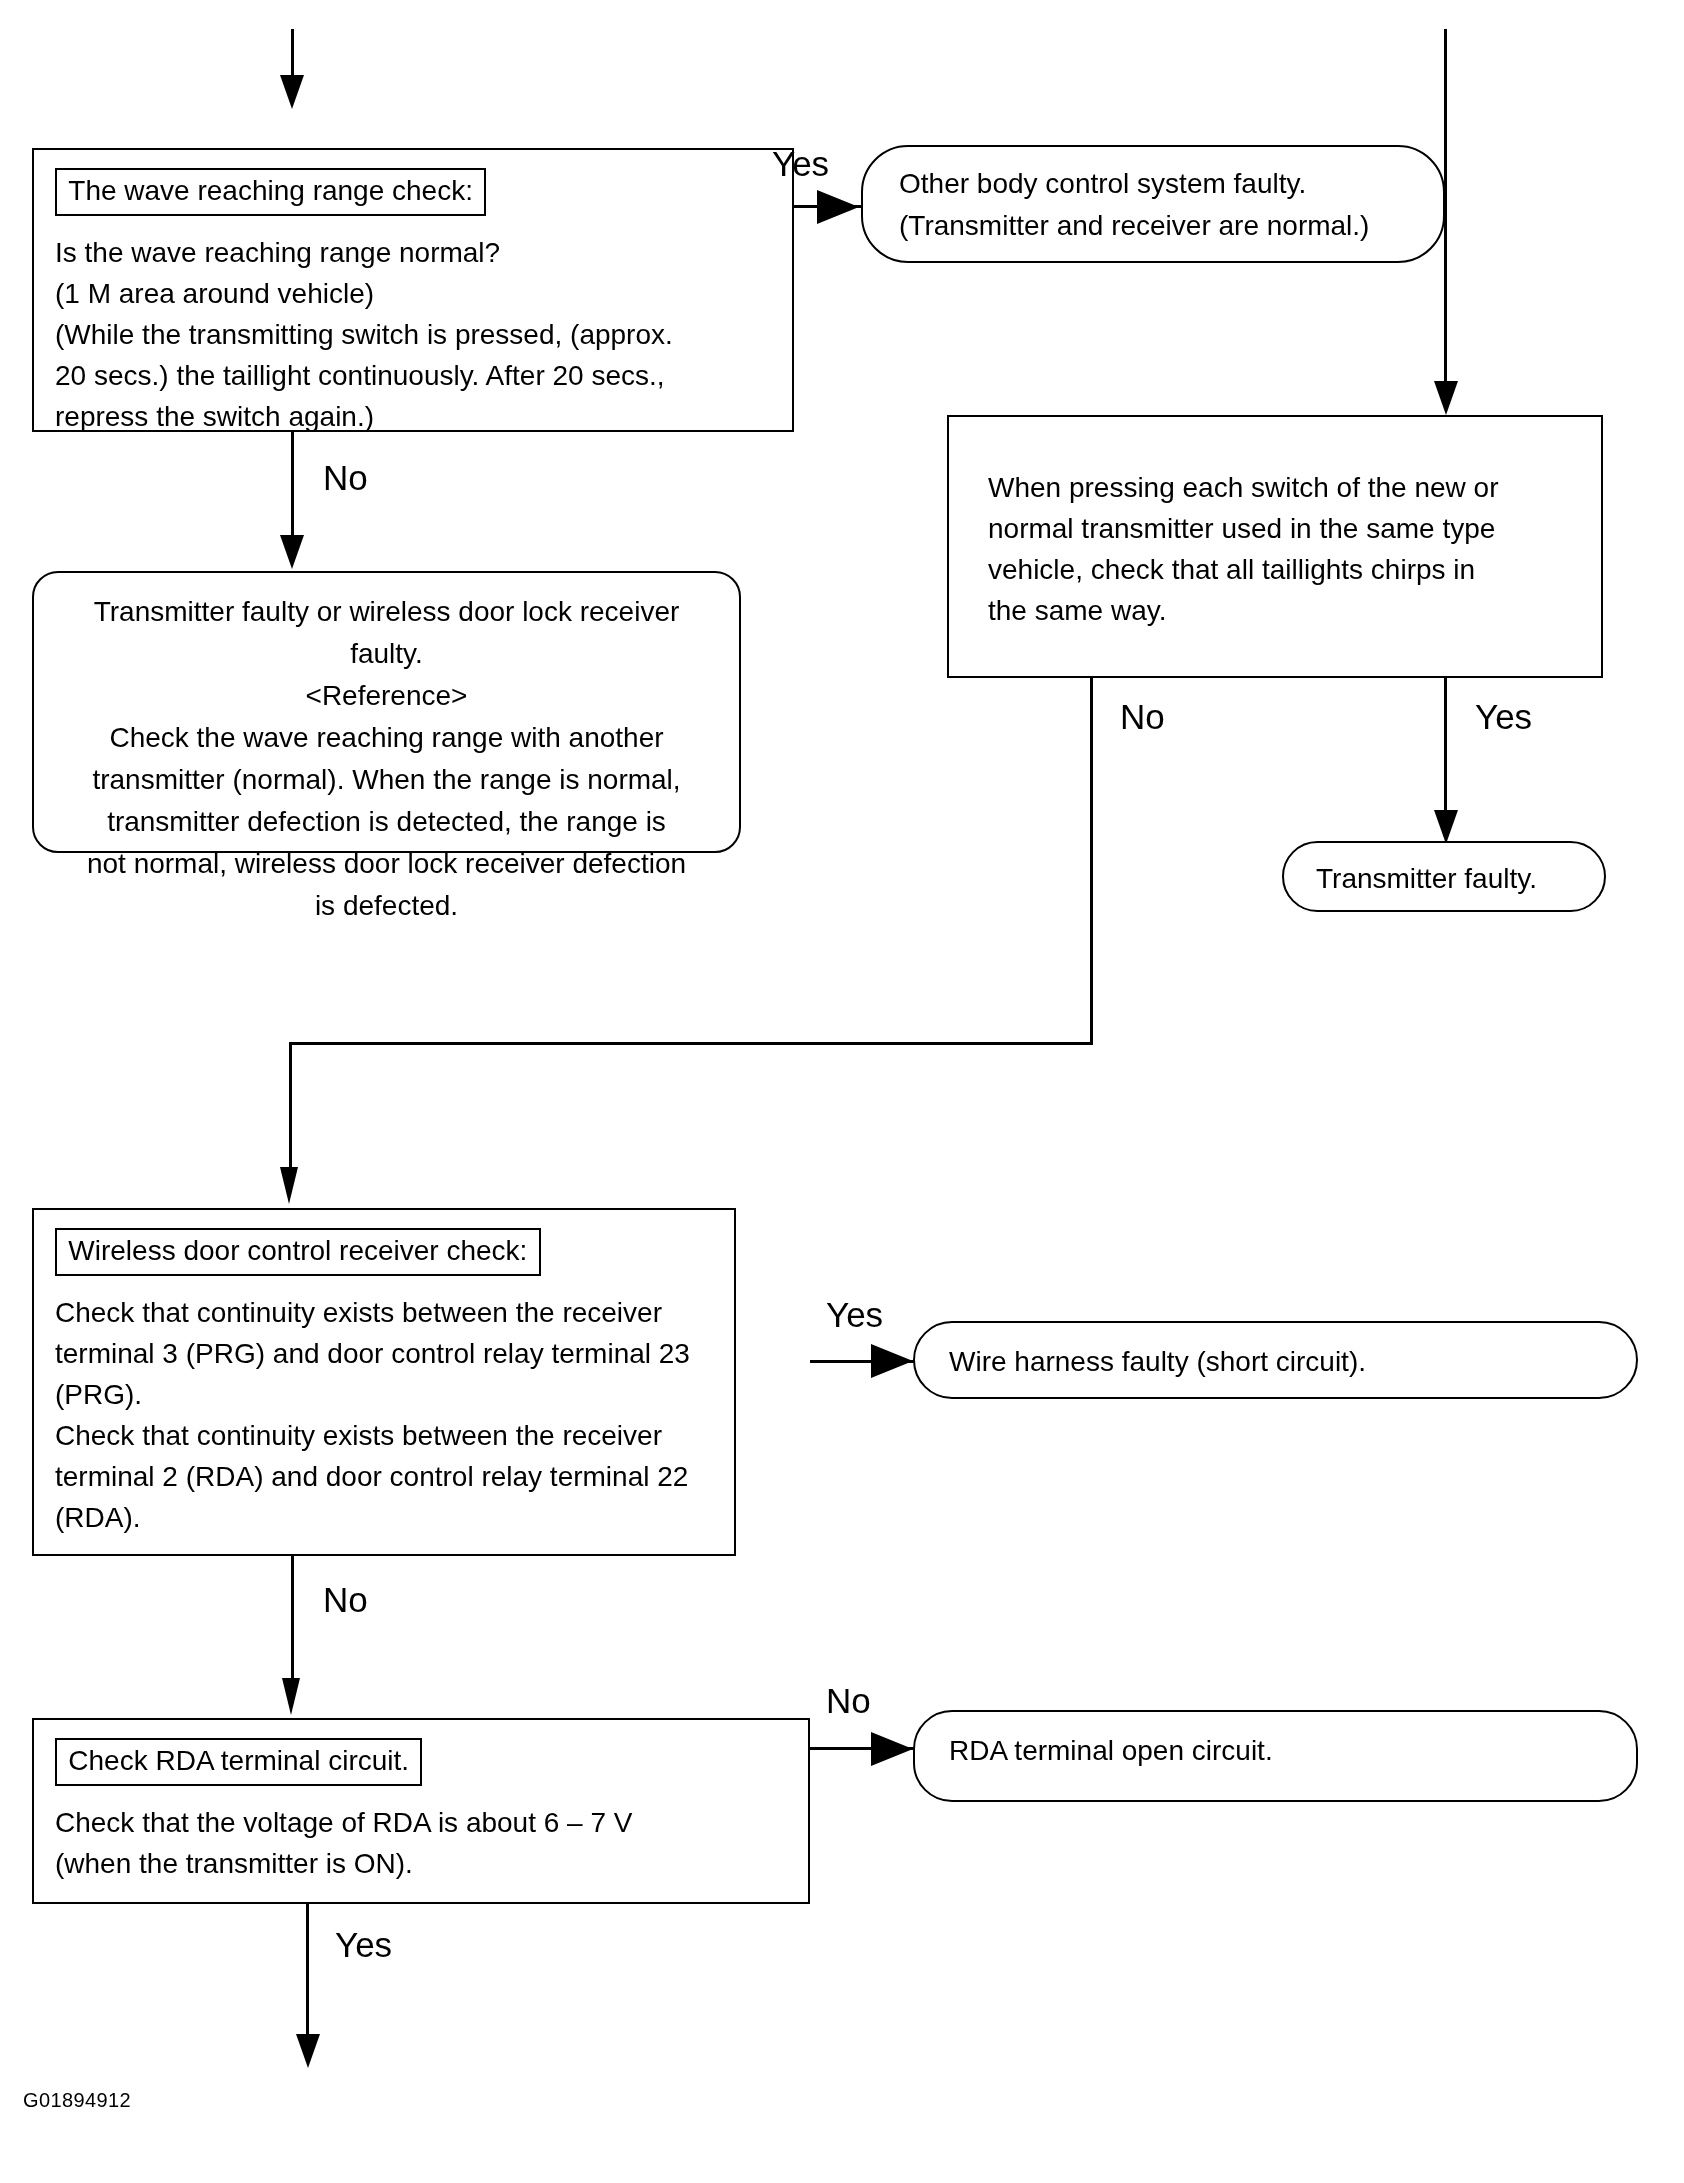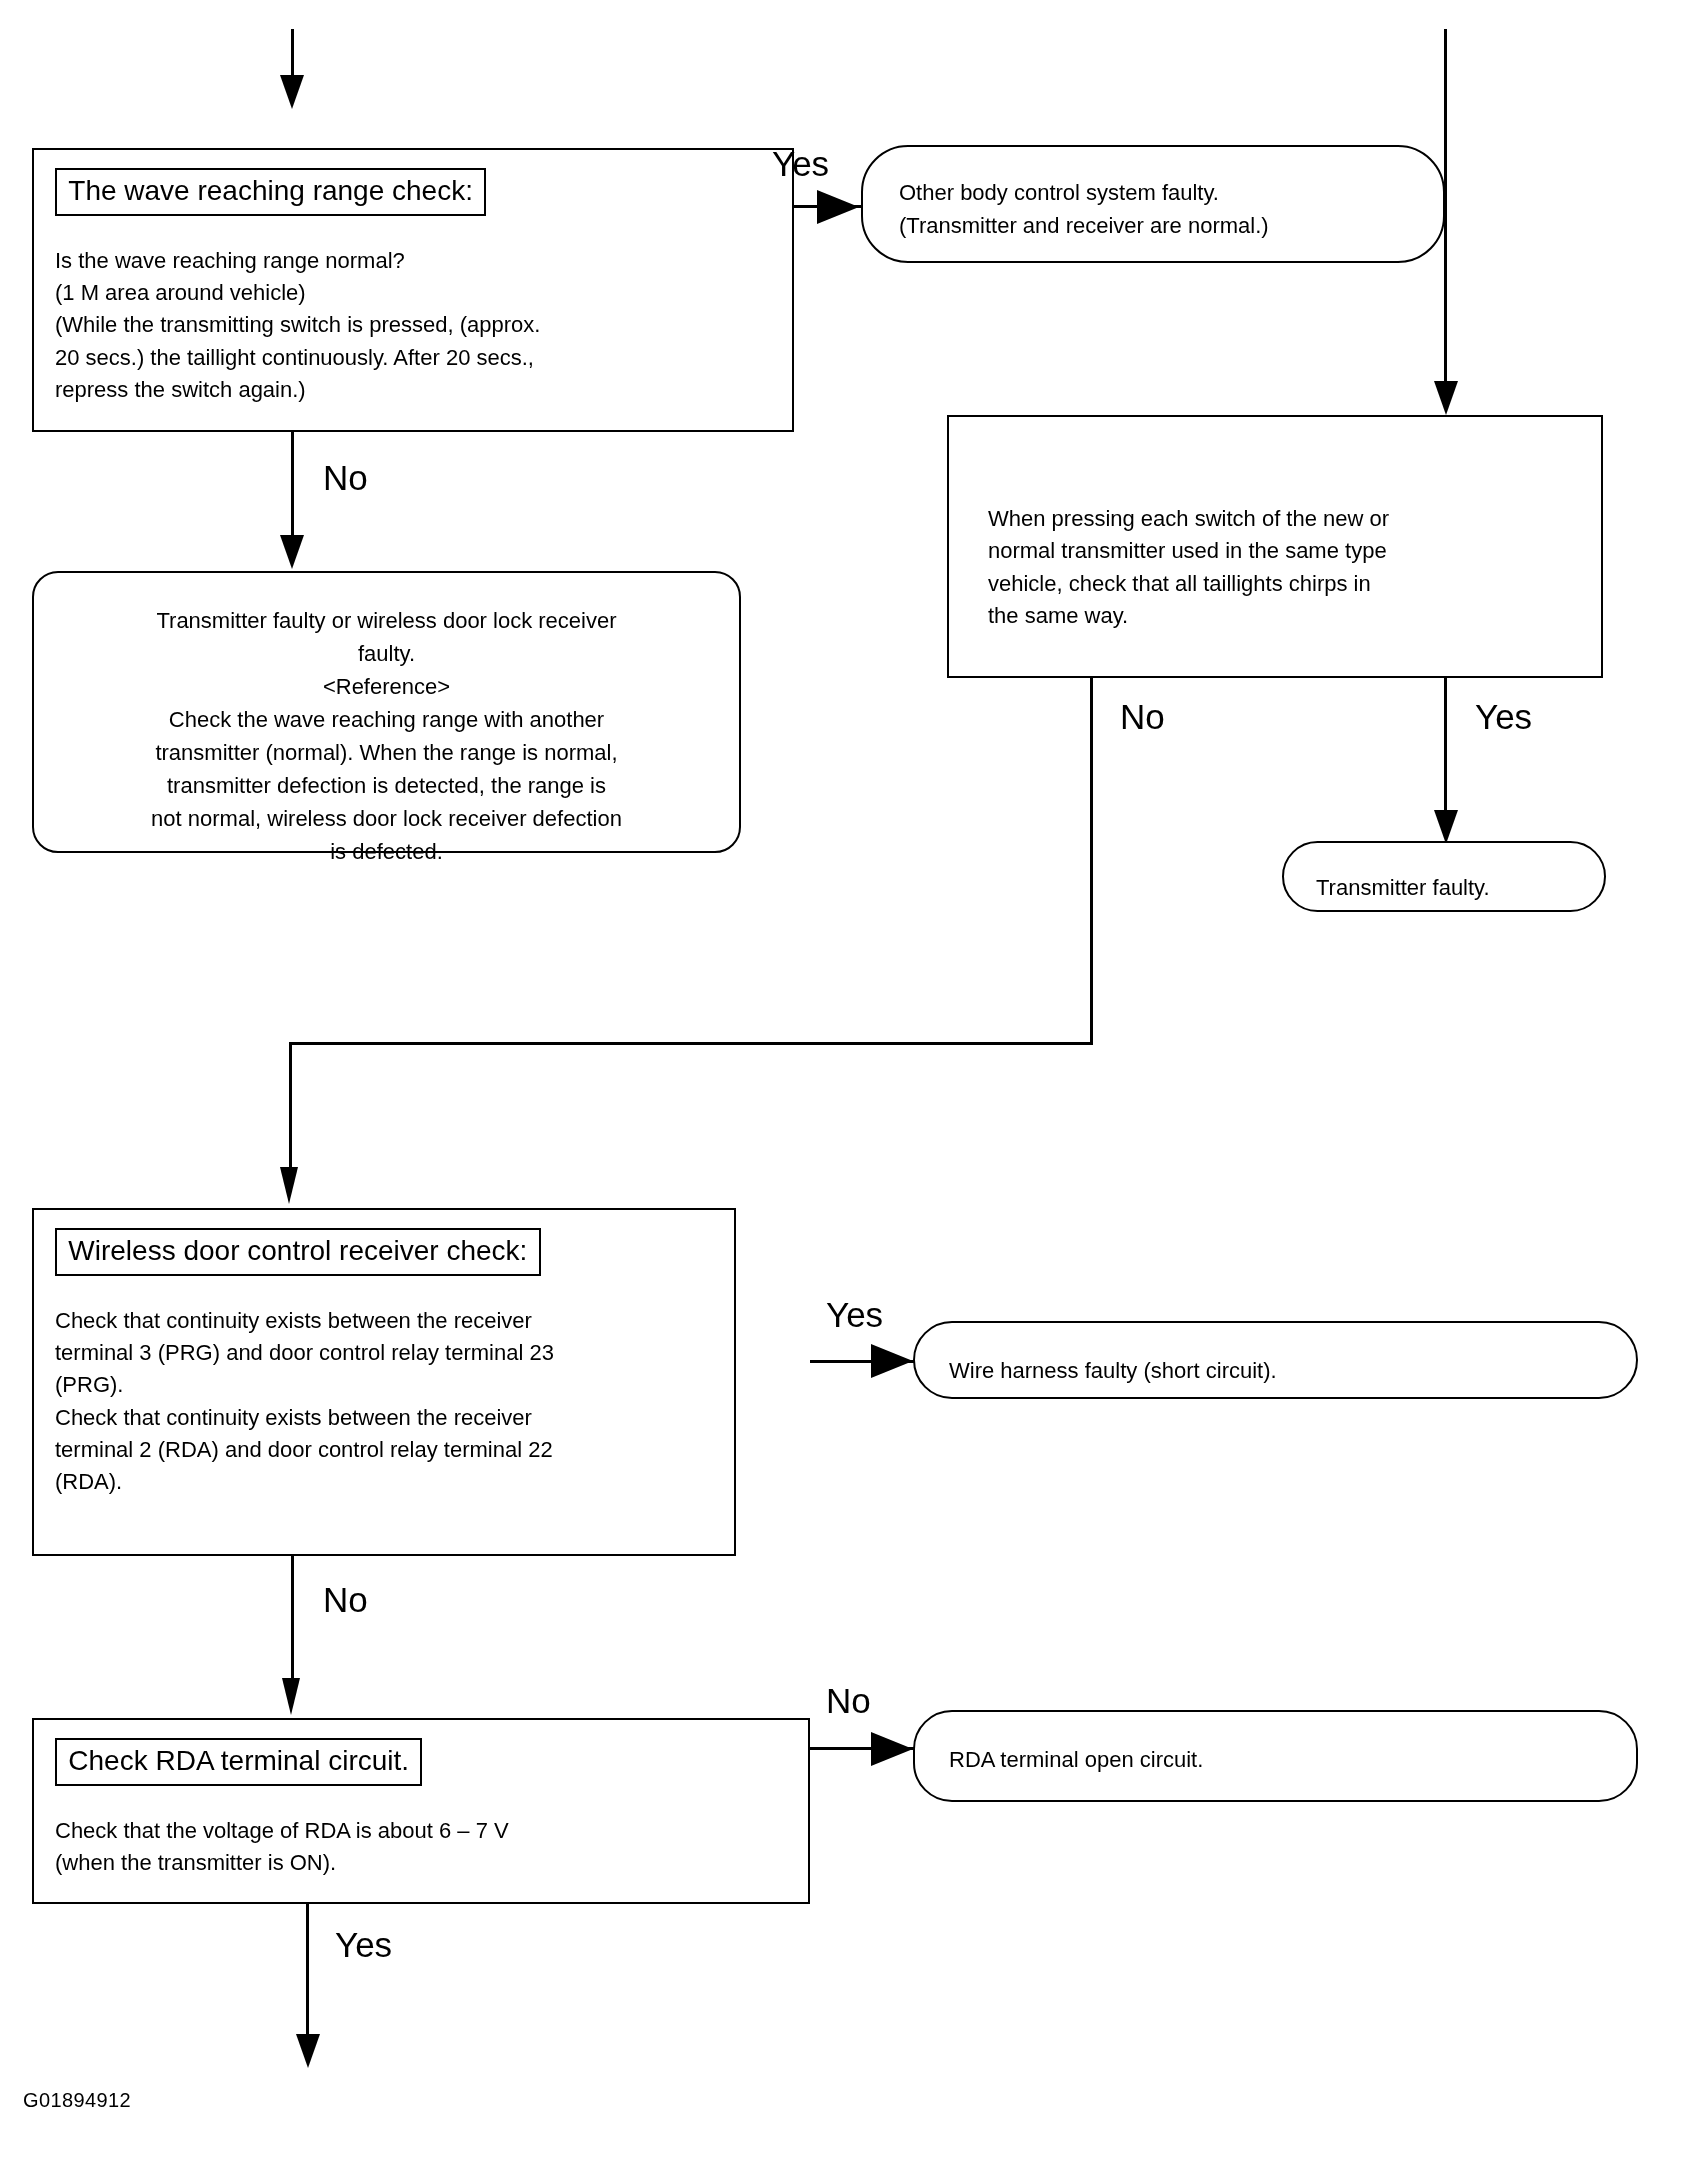--- a/index.html
+++ b/index.html
@@ -32,24 +32,23 @@
   .title-box {
     display: inline-block;
     border: 2.4px solid #000;
     padding: 4.9px 11.3px 6.5px 11.3px;
     font-size: 28px;
     line-height: 1.15;
     margin-bottom: 16px;
     white-space: nowrap;
   }
   .body-text {
-    font-size: 22px;
+    font-size: 28px;
     line-height: 1.47;
     white-space: pre-line;
-    margin-top: 13px;
   }
   .rounded .node-inner {
     padding: 16px 36px;
   }
   .rounded .body-text {
     line-height: 1.5;
   }
   
   .hline {
     position: absolute;
@@ -137,21 +136,21 @@
 &lt;Reference&gt;
 Check the wave reaching range with another
 transmitter (normal). When the range is normal,
 transmitter defection is detected, the range is
 not normal, wireless door lock receiver defection
 is defected.</div>
     </div>
   </div>
 
   <div class="node rect" style="left:947px; top:415px; width:656px; height:263px;">
-    <div class="node-inner" style="padding:73px 39px;">
+    <div class="node-inner" style="padding:50px 39px;">
       <div class="body-text">When pressing each switch of the new or
 normal transmitter used in the same type
 vehicle, check that all taillights chirps in
 the same way.</div>
     </div>
   </div>
 
   <div class="vline" style="left:1444px; top:678px; height:150px;"></div>
   <div class="arrow-down" style="left:1434px; top:810px;"></div>
   <div class="edge-label" style="left:1475px; top:699px;">Yes</div>

